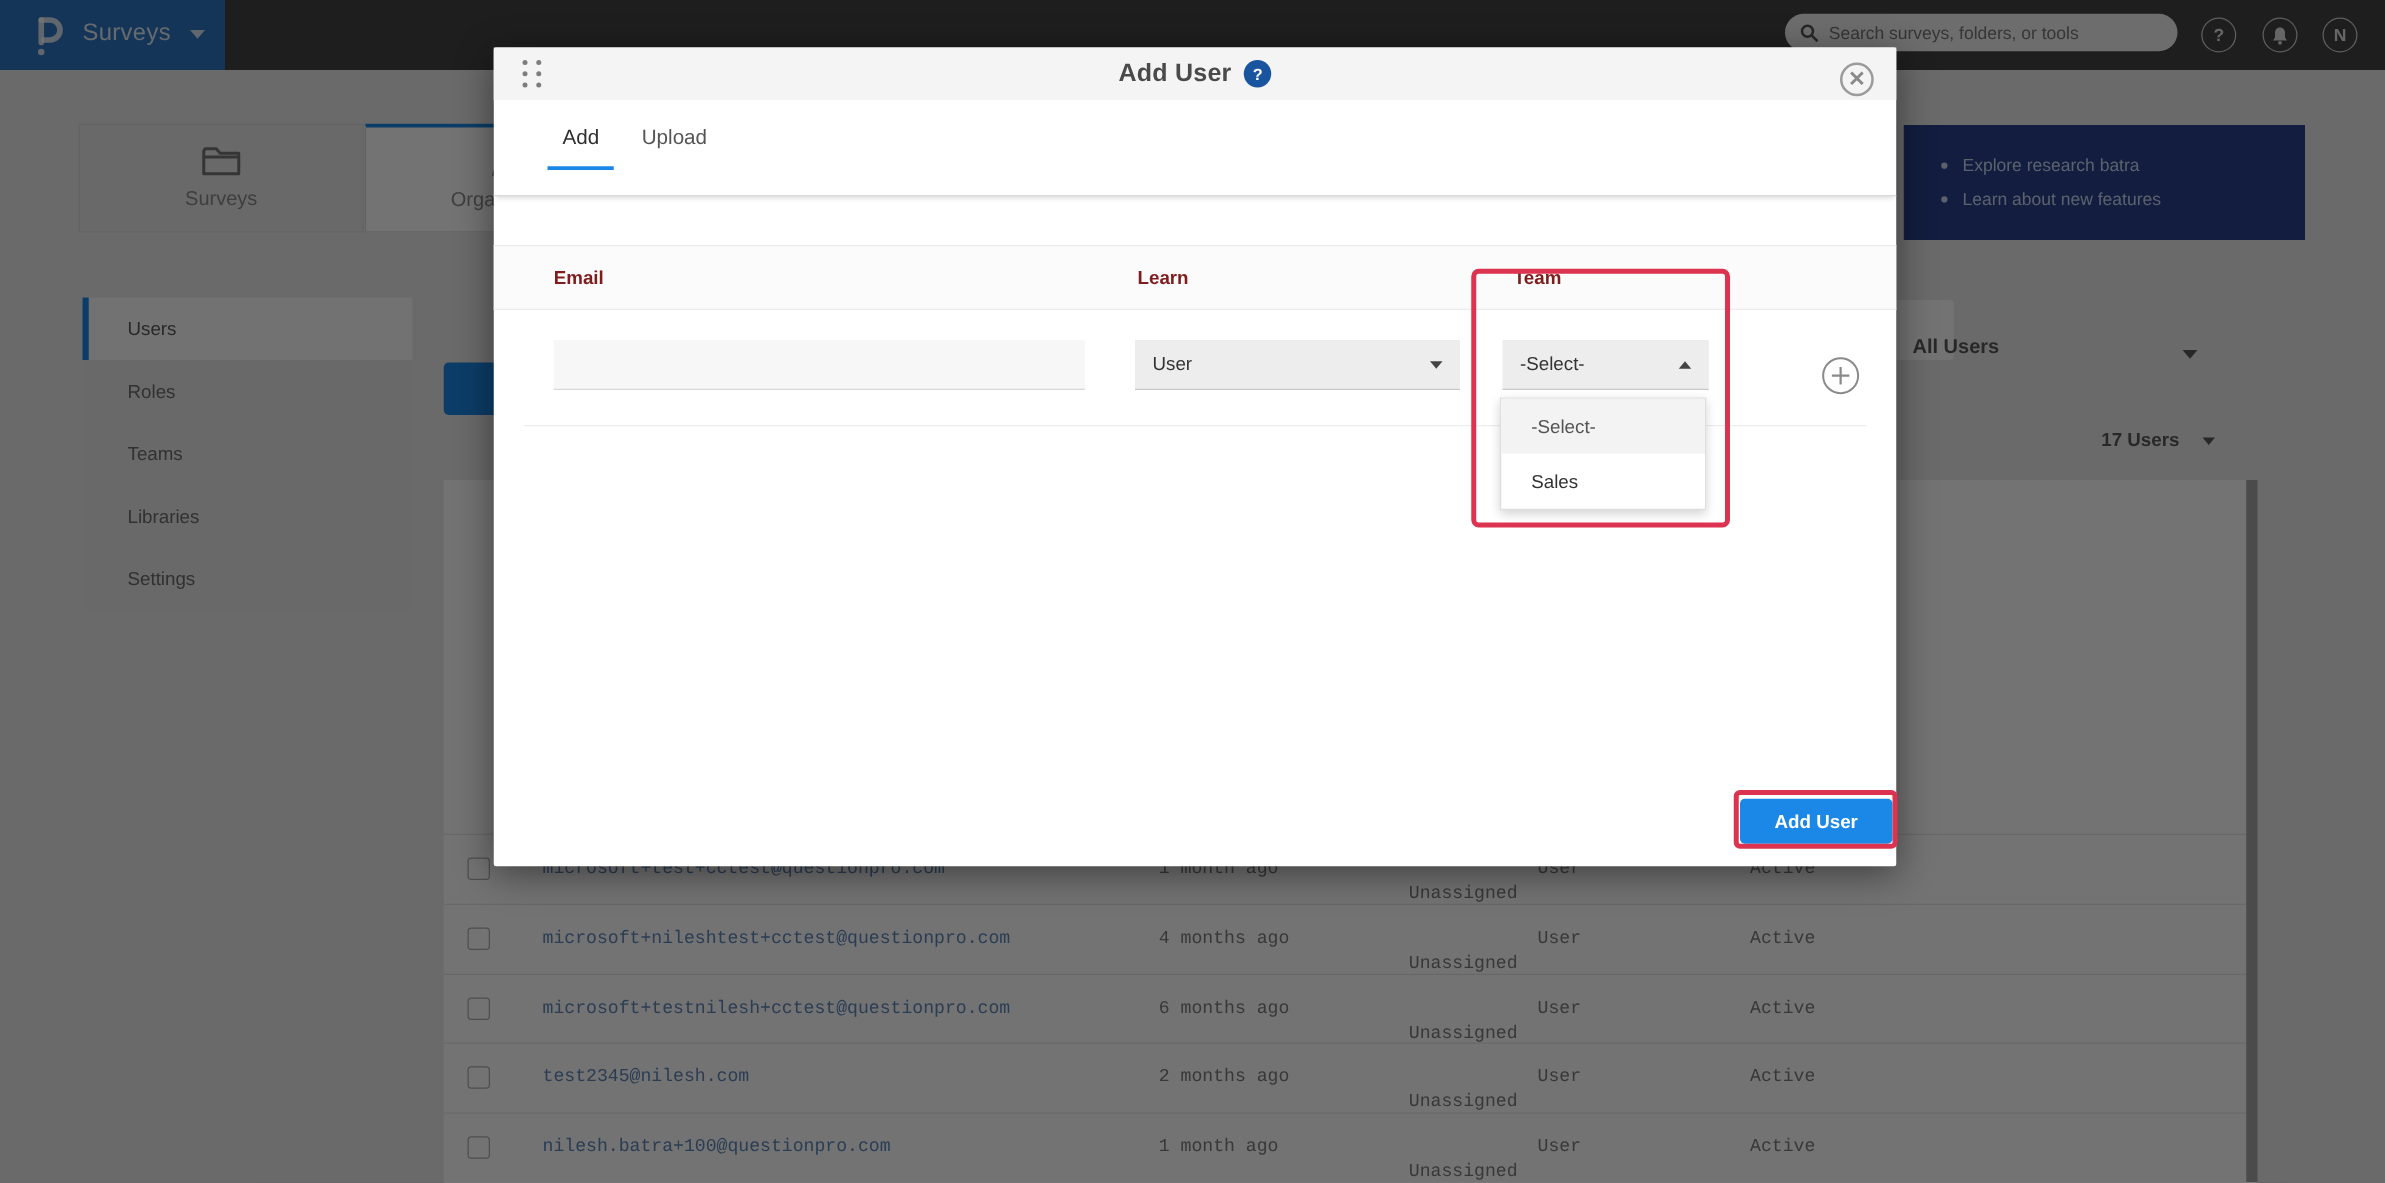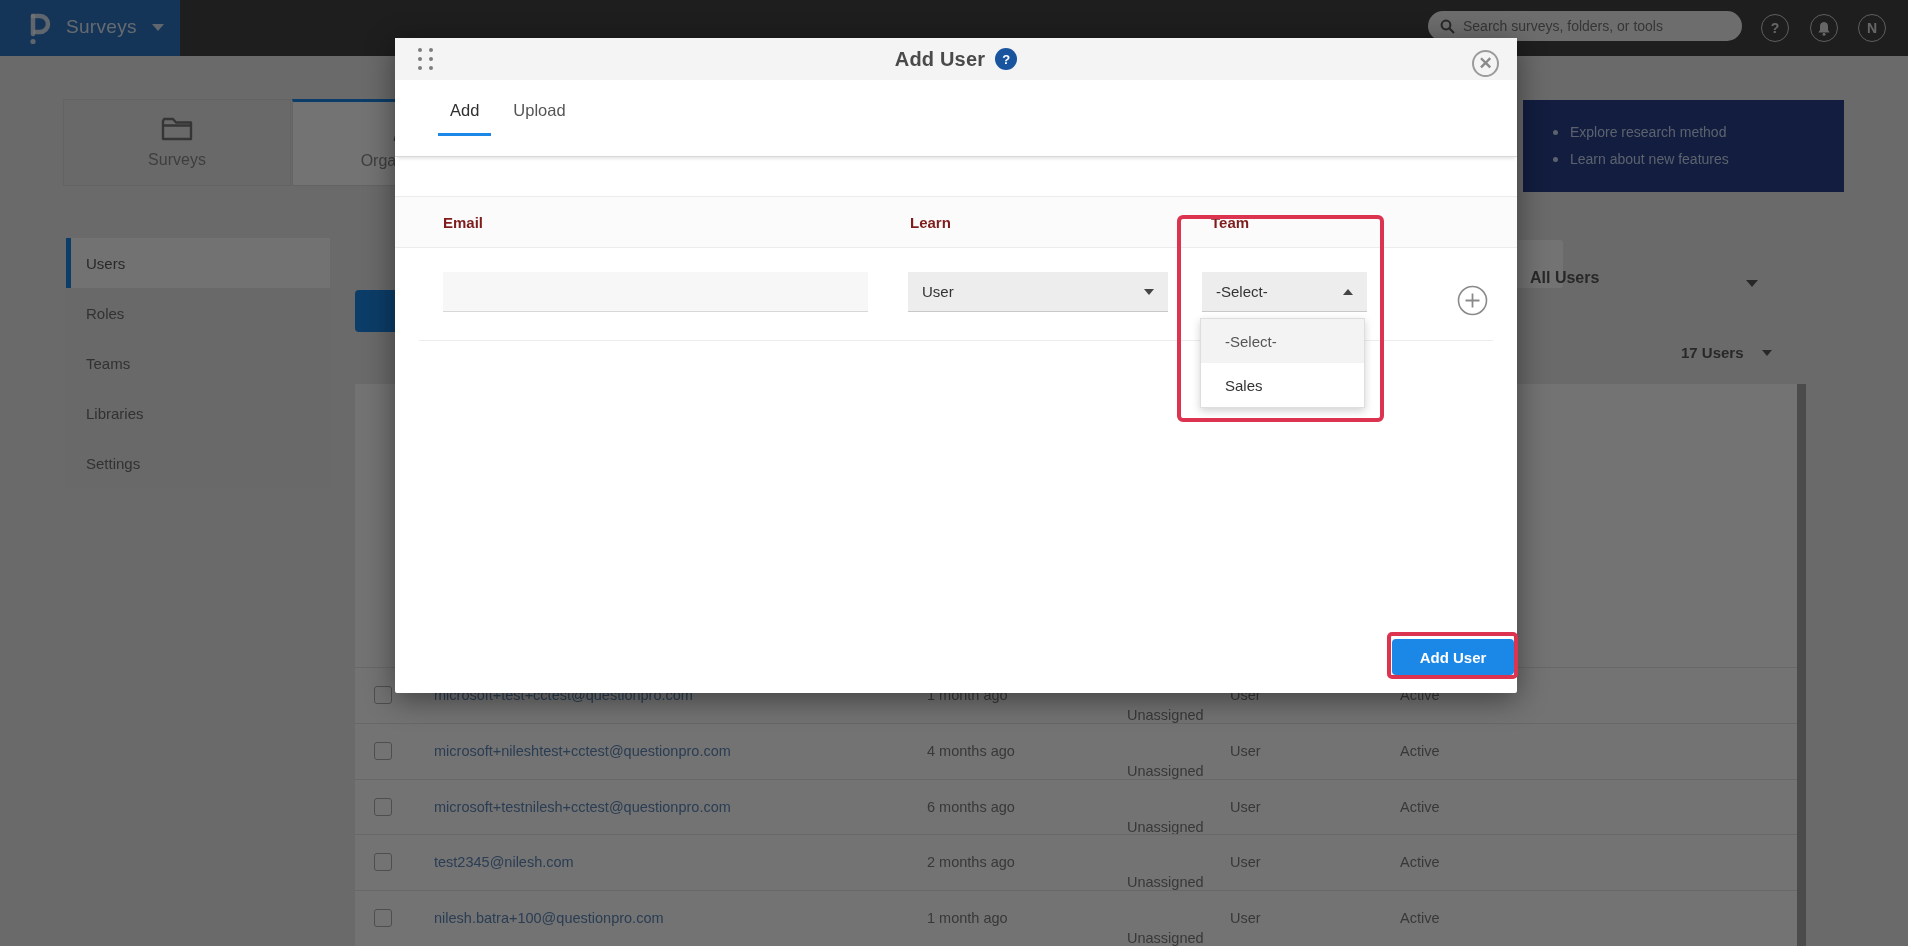--- a/index.html
+++ b/index.html
@@ -21,35 +21,35 @@
 
   
   .tabcard { position:absolute; top:99px; height:87px; width:228px; background:#e9e9e9; border:1px solid #dcdcdc; display:flex; flex-direction:column; align-items:center; justify-content:center; gap:9px; }
   .tabcard.active { background:#fff; border-top:3px solid #1b87e6; }
   .tabcard .lbl { font-size:16px; color:#8a8a8a; }
   .banner { position:absolute; left:1523px; top:100px; width:321px; height:92px; background:#28408c; display:flex; flex-direction:column; justify-content:center; padding-left:30px; }
   .banner li { list-style:none; color:#c9d8f2; font-size:14px; line-height:27px; position:relative; padding-left:17px; }
   .banner li::before { content:""; position:absolute; left:0; top:11px; width:5px; height:5px; border-radius:50%; background:#c9d8f2; }
 
   .sidebar { position:absolute; left:66px; top:238px; width:264px; background:#e8e8e8; }
-  .sideitem { position:relative; height:50px; display:flex; align-items:center; padding-left:20px; font-size:15px; color:#6e6e6e; cursor:pointer; }
+  .sideitem { position:relative; height:50px; display:flex; align-items:center; padding-left:36px; font-size:15px; color:#6e6e6e; cursor:pointer; }
   .sideitem.active { background:#fcfcfc; color:#5a5a5a; }
   .sideitem.active::before { content:""; position:absolute; left:0; top:0; width:5px; height:100%; background:#1b87e6; }
 
   .bgsearchend { position:absolute; left:1450px; top:240px; width:113px; height:48px; background:#fff; border-radius:3px; }
   .bgfilter { position:absolute; left:1530px; top:243px; width:228px; height:44px; display:flex; align-items:flex-end; justify-content:space-between; color:#5a5a5a; font-size:16px; font-weight:bold; }
   .bgfilter .car.dn { border-top-color:#5a5a5a; }
   .bgaddbtn { position:absolute; left:355px; top:290px; width:150px; height:42px; background:#1b87e6; border-radius:4px; }
   .bgcount { position:absolute; left:1645px; top:344px; display:flex; align-items:center; gap:18px; color:#5a5a5a; font-size:15px; font-weight:bold;margin-left:36px; }
   .bgcount .car { border-width:5px; border-top:6px solid #5a5a5a; border-bottom:none; }
 
   .tcard { position:absolute; left:355px; top:384px; width:1451px; height:562px; background:#fff; }
   .rowswrap { position:absolute; left:0; top:283px; width:100%; }
   .trow { position:relative; height:55.8px; border-top:1px solid #e7e7e7; }
-  .trow .c { position:absolute; top:19px; font-size:14.5px; color:#7d7d7d; white-space:nowrap; }
+  .trow .c { position:absolute; top:19px; font-size:14.5px; color:#7d7d7d; white-space:nowrap;font-family:Liberation Mono, monospace; }
   .trow .email { left:79px; color:#5f87b8; cursor:pointer; }
   .trow .date { left:572px; } .trow .team { left:772px;margin-top:20px; }
   .trow .role { left:875px; } .trow .status { left:1045px; }
   .cb { position:absolute; left:19px; top:18px; width:18px; height:18px; border:1.5px solid #adadad; border-radius:3px; background:#fff; cursor:pointer; }
   .scrollbar { position:absolute; left:1797px; top:384px; width:9px; height:562px; background:#a6a6a6; }
 
   
   .backdrop { position:absolute; inset:0; background:rgba(0,0,0,.55); z-index:10; }
   .modal { position:absolute; left:395px; top:38px; width:1122px; height:655px; background:#fff; border-radius:2px; box-shadow:0 6px 30px rgba(0,0,0,.45); z-index:20; }
   .mheader { position:absolute; left:0; top:0; width:100%; height:42px; background:#f4f4f4; display:flex; align-items:center; justify-content:center; }
@@ -127,21 +127,21 @@
     <svg width="30" height="26" viewBox="0 0 30 26">
         <circle cx="13" cy="8" r="5" fill="none" stroke="#777" stroke-width="2.4"></circle>
         <path d="M4 24 c0-6 4-9 9-9 s9 3 9 9" fill="none" stroke="#777" stroke-width="2.4"></path>
         <path d="M24 6 v8 M20 10 h8" stroke="#777" stroke-width="2.4"></path>
       </svg>
     <span class="lbl">Organization</span>
   </div>
 
   <ul class="banner">
 
-  <li>Explore research method</li>
+  <li>Explore research batra</li>
       <li>Learn about new features</li>
     </ul>
 
   <div class="sidebar">
 
       <div class="sideitem active">
         <span>Users</span>
       </div>
 
       <div class="sideitem">

